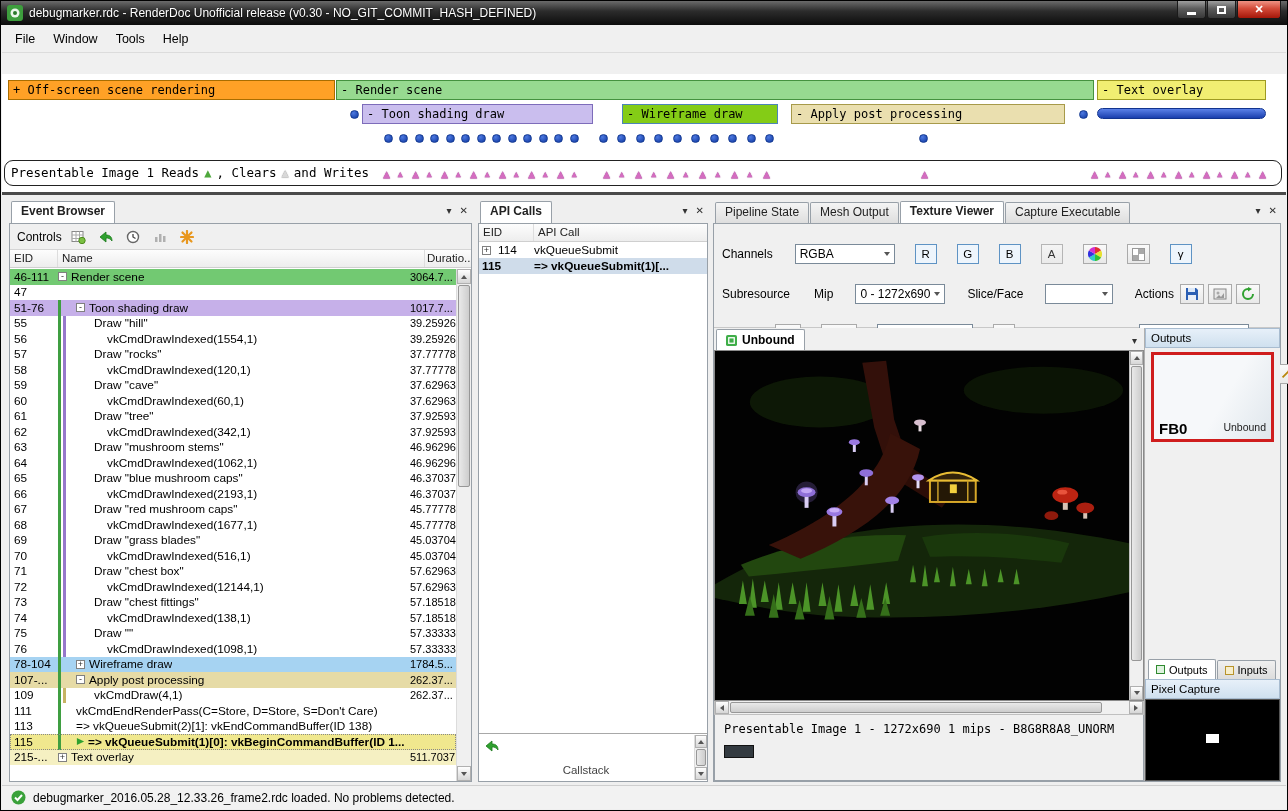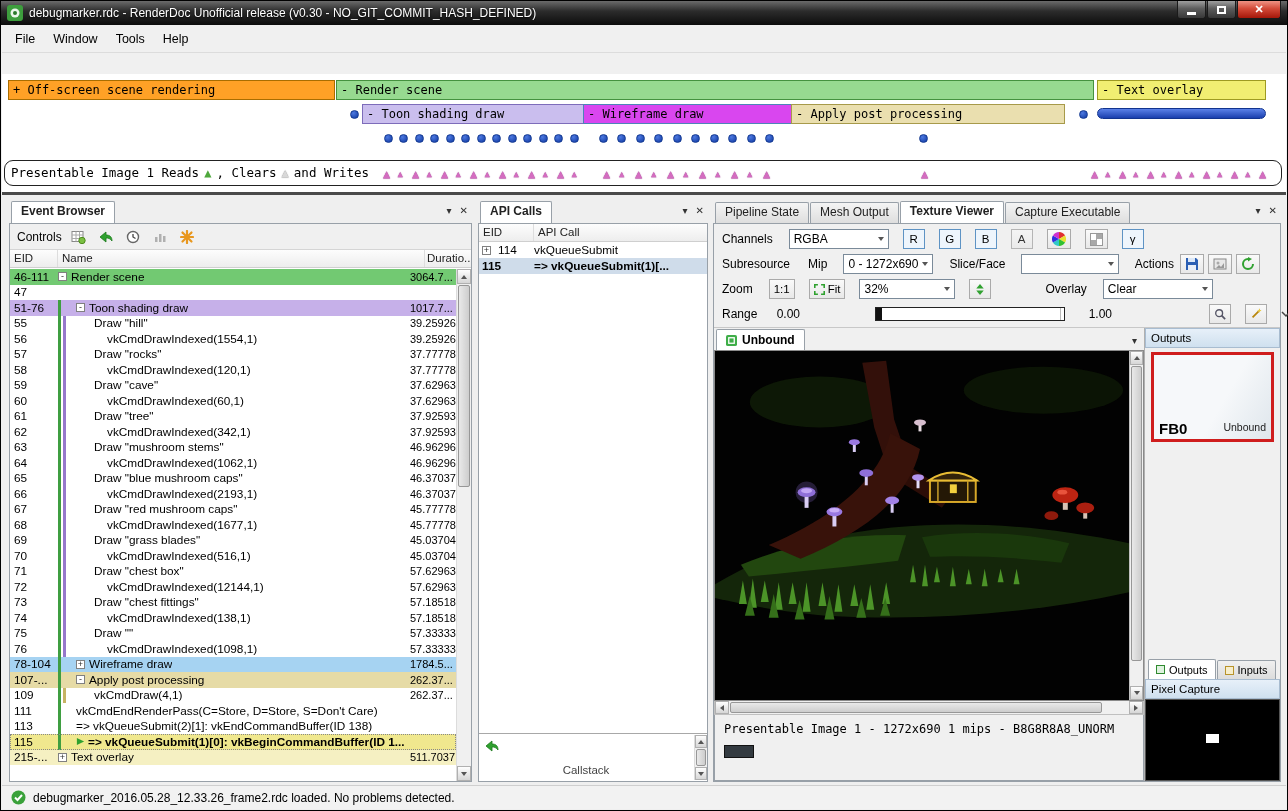--- a/index.html
+++ b/index.html
@@ -108,21 +108,21 @@
   .callstack { position:absolute; bottom:0; left:0; right:0; height:48px; border-top:1px solid #a8a8a8; background:#fff; }
   .cs-goto { position:absolute; left:5px; top:5px; }
   .cs-label { position:absolute; bottom:5px; left:0; right:14px; text-align:center; color:#444; font-size:11.5px; }
   .cs-sb { position:absolute; top:1px; right:0; bottom:1px; width:13px; background:#f0f0f0;
     border-left:1px solid #dcdcdc; display:flex; flex-direction:column; }
   .cs-sb .sb-btn { height:13px; }
 
   
   .tv-toolbars { position:absolute; top:0; left:0; right:0; height:104px; background:#f0f0f0;
     border-bottom:1px solid #c8c8c8; padding:2px 6px; }
-  .tv-row { height:24px; display:flex; align-items:center; gap:14px; margin:1px 0; font-size:12px; }
+  .tv-row { height:24px; display:flex; align-items:center; gap:20px; margin:16px 0; font-size:12px; }
   .lbl { margin:0 2px; white-space:nowrap; }
   .combo { height:20px; background:#fff; border:1px solid #7a8a99; display:flex; align-items:center;
     padding:0 4px; font-size:12px; }
   .combo-val { flex:1; overflow:hidden; white-space:nowrap; }
   .combo-arr { width:0; height:0; border-left:3.5px solid transparent; border-right:3.5px solid transparent;
     border-top:4px solid #555; margin-left:4px; flex:none; }
   .w100{width:100px} .w112{width:112px} .w150{width:150px} .w96{width:96px} .w110{width:110px}
   .tbtn { height:20px; min-width:22px; border:1px solid #888; background:linear-gradient(#f8f8f8,#e0e0e0);
     font-size:11.5px; display:flex; align-items:center; justify-content:center; padding:0 4px;
     font-family:inherit; gap:3px; }
@@ -233,21 +233,21 @@
       </span>
     </div>
     <div class="tl-content">
       <div class="tl-legend mono">
         <span>Presentable Image 1 Reads</span><span class="tri-inline green">▲</span><span>, Clears</span><span class="tri-inline gray">▲</span><span>and Writes</span>
       <span class="tri" style="left: 378px; font-size: 12px;">▲</span><span class="tri" style="left: 392.5px; font-size: 9px;">▲</span><span class="tri" style="left: 407px; font-size: 12px;">▲</span><span class="tri" style="left: 421.5px; font-size: 9px;">▲</span><span class="tri" style="left: 436px; font-size: 12px;">▲</span><span class="tri" style="left: 450.5px; font-size: 9px;">▲</span><span class="tri" style="left: 465px; font-size: 12px;">▲</span><span class="tri" style="left: 479.5px; font-size: 9px;">▲</span><span class="tri" style="left: 494px; font-size: 12px;">▲</span><span class="tri" style="left: 508.5px; font-size: 9px;">▲</span><span class="tri" style="left: 523px; font-size: 12px;">▲</span><span class="tri" style="left: 537.5px; font-size: 9px;">▲</span><span class="tri" style="left: 552px; font-size: 12px;">▲</span><span class="tri" style="left: 566.5px; font-size: 9px;">▲</span><span class="tri" style="left: 598px; font-size: 12px;">▲</span><span class="tri" style="left: 614px; font-size: 9px;">▲</span><span class="tri" style="left: 630px; font-size: 12px;">▲</span><span class="tri" style="left: 646px; font-size: 9px;">▲</span><span class="tri" style="left: 662px; font-size: 12px;">▲</span><span class="tri" style="left: 678px; font-size: 9px;">▲</span><span class="tri" style="left: 694px; font-size: 12px;">▲</span><span class="tri" style="left: 710px; font-size: 9px;">▲</span><span class="tri" style="left: 726px; font-size: 12px;">▲</span><span class="tri" style="left: 742px; font-size: 9px;">▲</span><span class="tri" style="left: 758px; font-size: 12px;">▲</span><span class="tri" style="left: 916px; font-size: 12px;">▲</span><span class="tri" style="left: 1086px; font-size: 12px;">▲</span><span class="tri" style="left: 1100px; font-size: 9px;">▲</span><span class="tri" style="left: 1114px; font-size: 12px;">▲</span><span class="tri" style="left: 1128px; font-size: 9px;">▲</span><span class="tri" style="left: 1142px; font-size: 12px;">▲</span><span class="tri" style="left: 1156px; font-size: 9px;">▲</span><span class="tri" style="left: 1170px; font-size: 12px;">▲</span><span class="tri" style="left: 1184px; font-size: 9px;">▲</span><span class="tri" style="left: 1198px; font-size: 12px;">▲</span><span class="tri" style="left: 1212px; font-size: 9px;">▲</span><span class="tri" style="left: 1226px; font-size: 12px;">▲</span><span class="tri" style="left: 1240px; font-size: 9px;">▲</span><span class="tri" style="left: 1254px; font-size: 12px;">▲</span></div>
     <div class="tl-bar" style="left: 334px; top: 6px; width: 758px; background: rgb(151, 218, 144); border-color: rgb(69, 146, 63);">- Render scene</div>
         <div class="tl-bar" style="left: 6px; top: 6px; width: 327px; background: rgb(255, 161, 38); border-color: rgb(169, 109, 0);">+ Off-screen scene rendering</div>
         <div class="tl-bar" style="left: 1095px; top: 6px; width: 169px; background: rgb(241, 238, 114); border-color: rgb(158, 154, 34);">- Text overlay</div>
         <div class="tl-bar" style="left: 360px; top: 30px; width: 231px; background: rgb(202, 190, 238); border-color: rgb(125, 108, 186);">- Toon shading draw</div>
-        <div class="tl-bar" style="left: 581px; top: 30px; width: 232px; background: #d946ef; border-color: rgb(77, 132, 184);">- Wireframe draw</div>
+        <div class="tl-bar" style="left: 620px; top: 30px; width: 156px; background: #84cc16; border-color: rgb(77, 132, 184);">- Wireframe draw</div>
         <div class="tl-bar" style="left: 789px; top: 30px; width: 274px; background: rgb(234, 223, 175); border-color: rgb(167, 154, 74);">- Apply post processing</div>
         <div class="tl-dot" style="left: 347.5px; top: 35.5px;"></div>
         <div class="tl-dot" style="left: 1076.5px; top: 35.5px;"></div>
         <div class="tl-dot" style="left: 381.5px; top: 59.5px;"></div>
         <div class="tl-dot" style="left: 397px; top: 59.5px;"></div>
         <div class="tl-dot" style="left: 412.5px; top: 59.5px;"></div>
         <div class="tl-dot" style="left: 428px; top: 59.5px;"></div>
         <div class="tl-dot" style="left: 443.5px; top: 59.5px;"></div>
         <div class="tl-dot" style="left: 459px; top: 59.5px;"></div>
         <div class="tl-dot" style="left: 474.5px; top: 59.5px;"></div>

